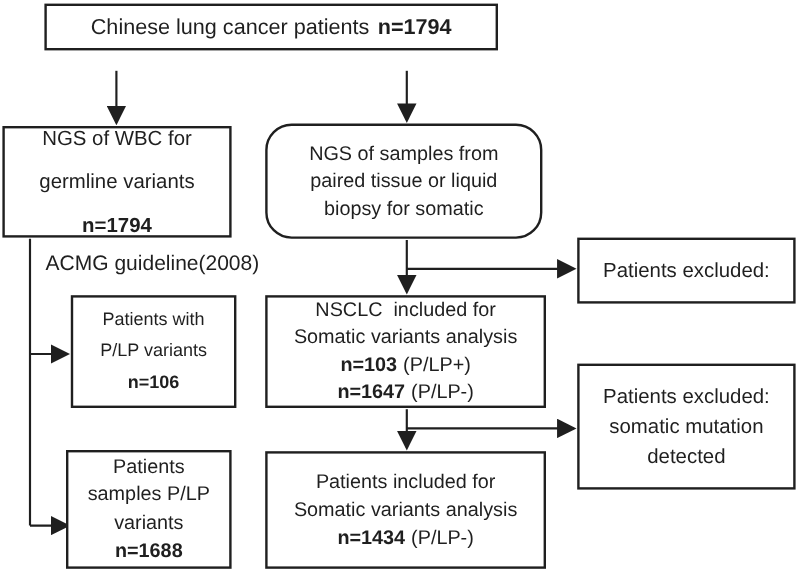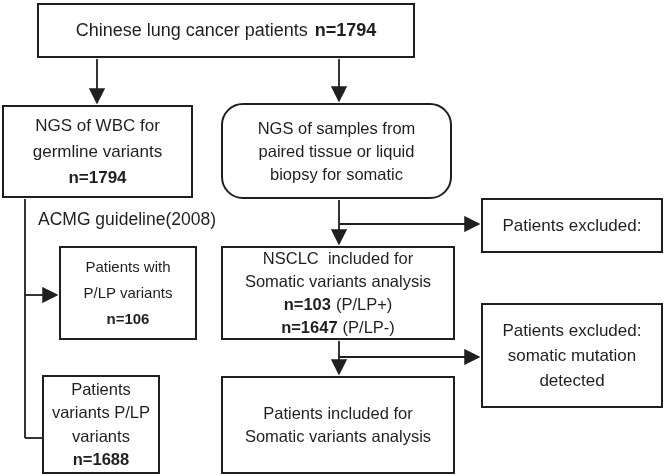--- a/index.html
+++ b/index.html
@@ -32,28 +32,28 @@
     align-items: center;
     text-align: center;
     font-size: 16.5px;
     line-height: 23px;
   }
   .box.thick { border-width: 2.5px; }
   .line { white-space: pre-wrap; }
   .b { font-weight: 700; }
   .gap { margin-left: 7px; }
   .sgap { margin-left: 5px; }
-  #box-total     { left: 37px;  top: 3px;   width: 378px; height: 55px; font-size: 18px; }
-  #box-germline  { left: 2px;   top: 105px; width: 191px; height: 93px; font-size: 17px; line-height: 26px; }
+  #box-total     { left: 37px;  top: 3px;   width: 378px; height: 39px; font-size: 18px; }
+  #box-germline  { left: 2px;   top: 105px; width: 191px; height: 93px; font-size: 17px; line-height: 26px; gap: 10px; }
   #box-somatic   { left: 221px; top: 103px; width: 231px; height: 96px; border-radius: 22px; }
   #box-sclc      { left: 481px; top: 198px; width: 182px; height: 55px; font-size: 17px; line-height: 24px; }
   #box-nsclc     { left: 221px; top: 246px; width: 234px; height: 94px; }
   #box-plp-with  { left: 59px;  top: 246px; width: 138px; height: 94px; font-size: 15px; line-height: 26px; }
   #box-nosom     { left: 481px; top: 303px; width: 182px; height: 105px; font-size: 17px; line-height: 25px; }
-  #box-plp-wo    { left: 42px;  top: 375px; width: 118px; height: 99px; line-height: 23.5px; }
+  #box-plp-wo    { left: 55px;  top: 375px; width: 138px; height: 99px; line-height: 23.5px; }
   #box-included  { left: 221px; top: 376px; width: 234px; height: 98px; align-items: center; }
   .float-label {
     position: absolute;
     left: 38px; top: 209px;
     font-size: 17.5px;
     white-space: nowrap;
   }
 </style>
 </head>
 <body>
@@ -115,23 +115,24 @@
   </div>
 
   <div class="box" id="box-nosom">
     <div class="line">Patients excluded:</div>
     <div class="line">somatic mutation</div>
     <div class="line">detected</div>
   </div>
 
   <div class="box" id="box-plp-wo">
     <div class="line">Patients</div>
-    <div class="line">variants P/LP</div>
+    <div class="line">samples P/LP</div>
     <div class="line">variants</div>
     <div class="line b">n=1688</div>
   </div>
 
   <div class="box thick" id="box-included">
     <div class="line">Patients included for</div>
     <div class="line">Somatic variants analysis</div>
+    <div class="line"><span class="b">n=1434</span><span class="sgap">(P/LP-)</span></div>
   </div>
 
 </div>
 
 </body></html>

